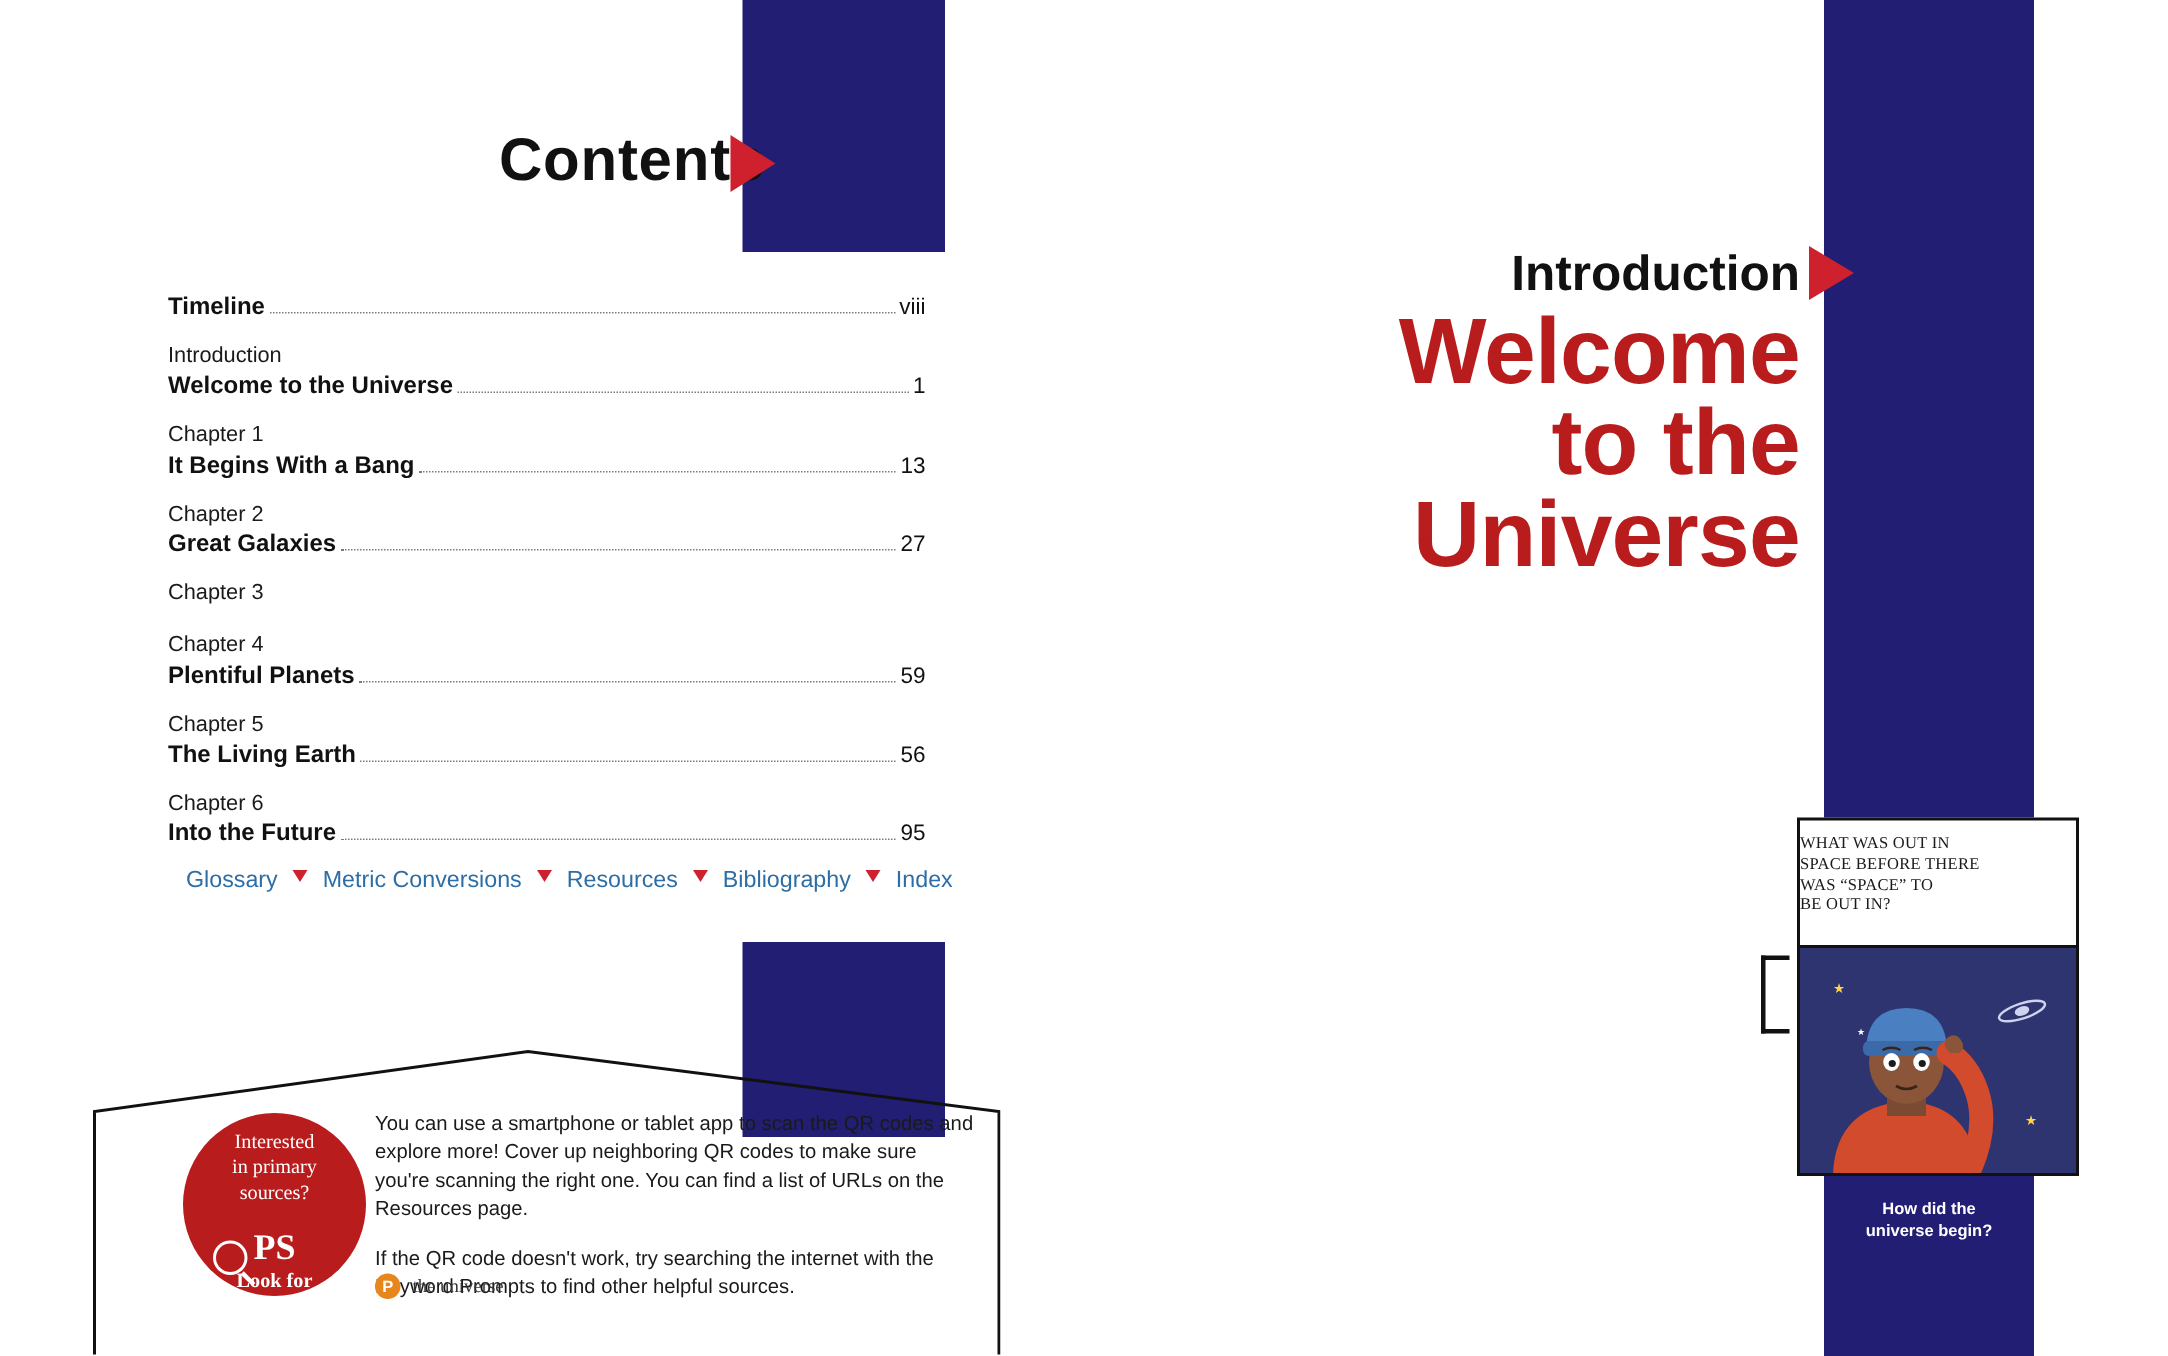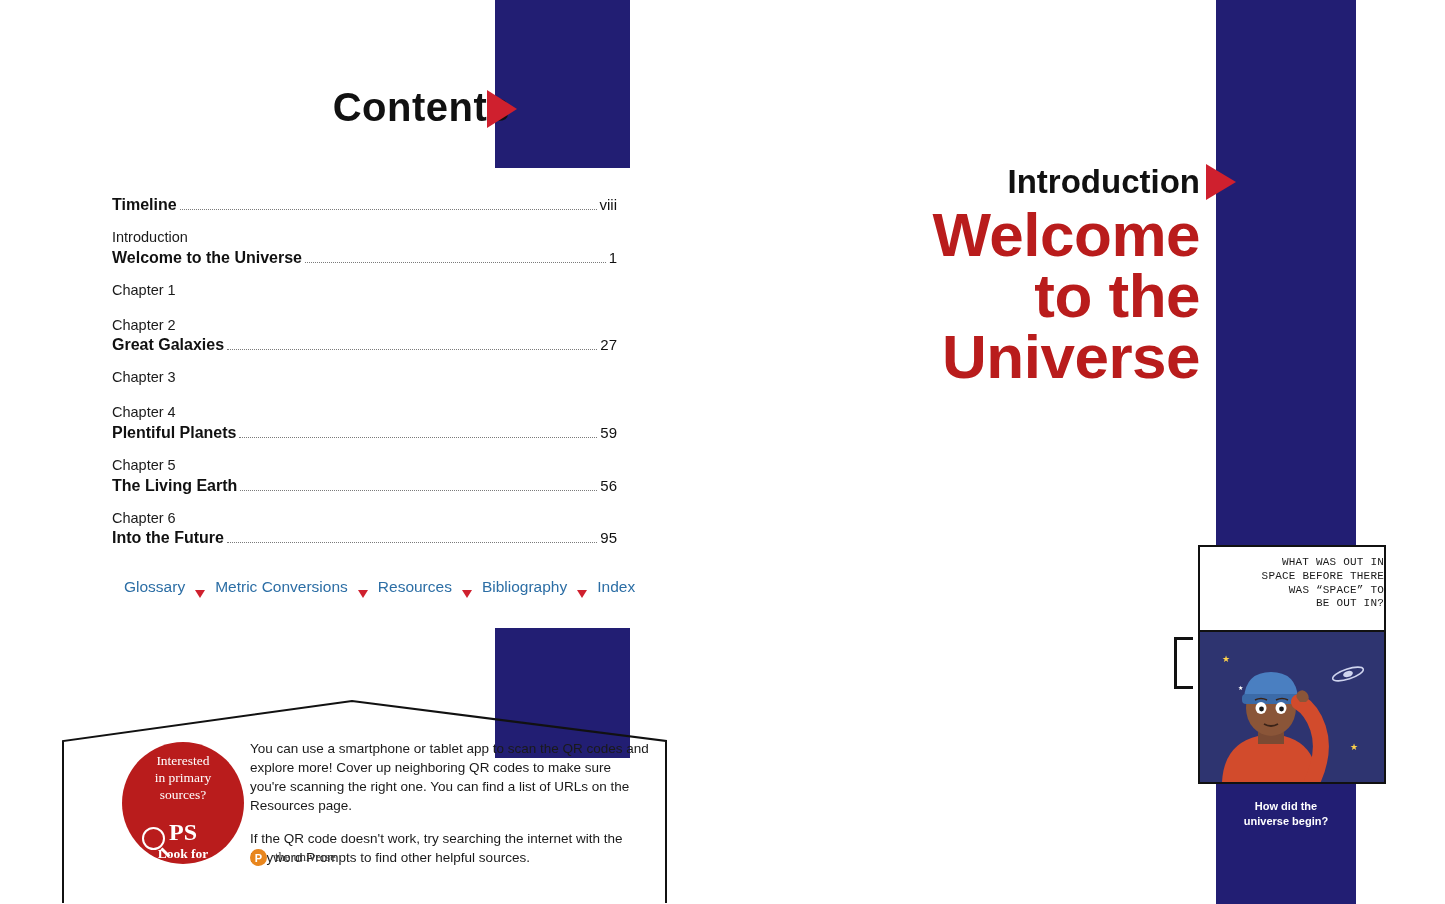--- a/index.html
+++ b/index.html
@@ -102,21 +102,21 @@
     color: #111111;
     white-space: nowrap;
   }
 
   
   #backmatter {
     position: absolute;
     left: 124px;
     top: 578px;
     display: flex;
-    align-items: flex-end;
+    align-items: flex-start;
     font-size: 15.5px;
     color: #2c6ea5;
   }
   #backmatter .bm-item {
     color: #2c6ea5;
   }
   .bm-sep {
     display: inline-block;
     width: 0;
     height: 0;
@@ -269,24 +269,24 @@
   #comic-bubble {
     position: absolute;
     left: 26px;
     top: 0;
     width: 184px;
     height: 85px;
     background: #ffffff;
     border: 2px solid #111111;
   }
   #comic-bubble .btxt {
-    font-family: Liberation Mono, monospace;
+    font-family: Liberation Serif, serif;
     font-size: 11px;
     line-height: 1.25;
-    text-align: right;
+    text-align: left;
     padding-top: 9px;
     letter-spacing: 0.2px;
   }
   #comic-art {
     position: absolute;
     left: 26px;
     top: 85px;
     width: 184px;
     height: 150px;
     background: #2e3470;
@@ -344,20 +344,25 @@
     <div class="toc-chap">Introduction</div>
     <div class="toc-line">
       <span class="toc-title">Welcome to the Universe</span>
       <span class="toc-dots"></span>
       <span class="toc-page">1</span>
     </div>
   </div>
 
   <div class="toc-entry">
     <div class="toc-chap">Chapter 1</div>
+    <div class="toc-line">
+      <span class="toc-title">It Begins With a Bang</span>
+      <span class="toc-dots"></span>
+      <span class="toc-page">13</span>
+    </div>
   </div>
 
   <div class="toc-entry">
     <div class="toc-chap">Chapter 2</div>
     <div class="toc-line">
       <span class="toc-title">Great Galaxies</span>
       <span class="toc-dots"></span>
       <span class="toc-page">27</span>
     </div>
   </div>

